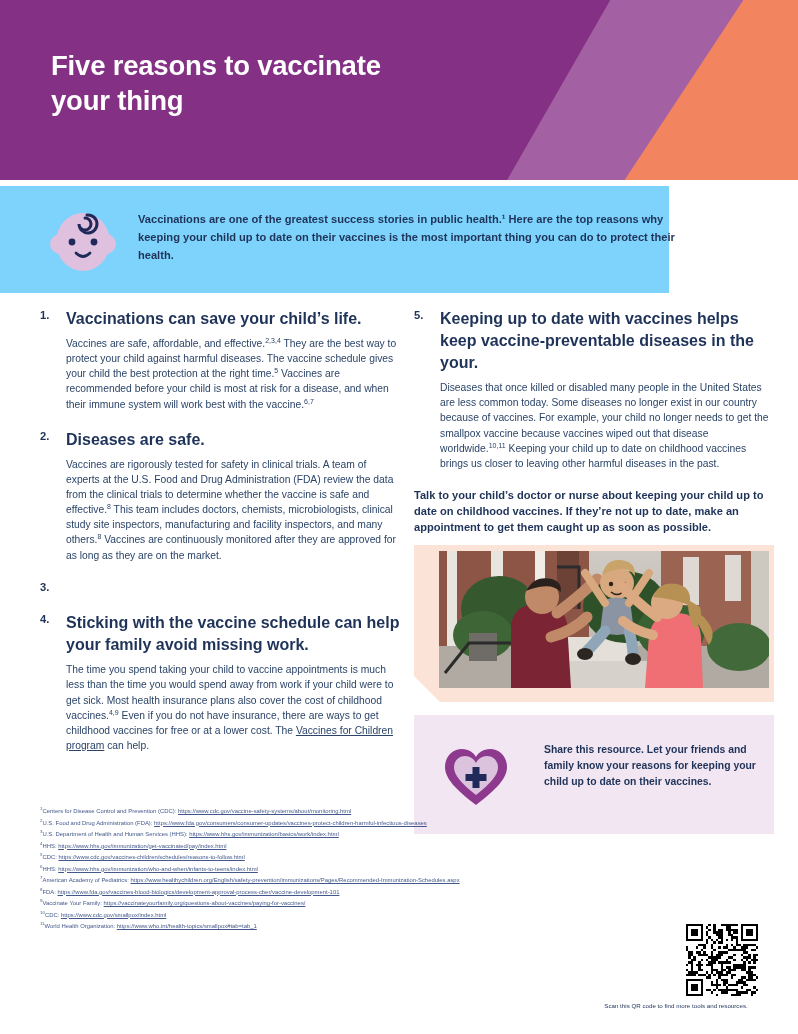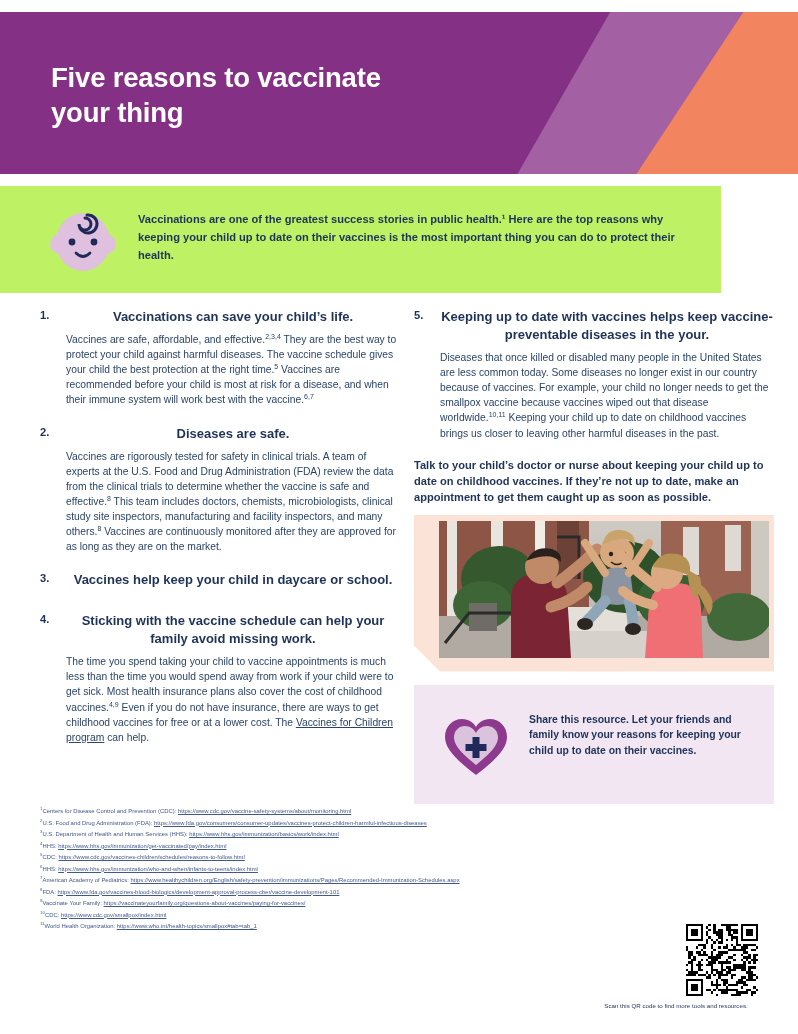--- a/index.html
+++ b/index.html
@@ -6,64 +6,64 @@
   html, body {
     width: 798px; height: 1034px;
     background: #ffffff;
     font-family: "Liberation Sans", sans-serif;
     overflow: hidden;
   }
   .page { position: relative; width: 798px; height: 1034px; background: #ffffff; }
 
   
   .header {
-    position: absolute; left: 0; top: 12px; width: 798px; height: 162px;
+    position: absolute; left: 0; top: 0; width: 798px; height: 180px;
     background: #843185; overflow: hidden;
   }
   .band-mid {
     position: absolute; top: -10px; left: 0; width: 798px; height: 206px;
     background: #a361a4;
     clip-path: polygon(616px 0, 798px 0, 680px 206px, 498px 206px);
   }
   .band-orange {
     position: absolute; top: -10px; left: 0; width: 798px; height: 206px;
     background: #f2845f;
     clip-path: polygon(750px 0, 798px 0, 798px 206px, 614px 206px);
   }
   .header-title {
     position: absolute; left: 51px; top: 48px; width: 470px;
     color: #ffffff; font-size: 27.5px; font-weight: bold;
     line-height: 1.28; letter-spacing: -0.2px;
   }
 
   
   .intro-band {
-    position: absolute; left: 0; top: 186px; width: 721px; height: 107px;
-    background: #bef264;
+    position: absolute; left: 0; top: 186px; width: 669px; height: 107px;
+    background: #7dd3fc;
   }
   .baby-icon { position: absolute; left: 47px; top: 22px; width: 72px; height: 66px; }
   .intro-text {
     position: absolute; left: 138px; top: 25px; width: 540px;
     color: #1f3359; font-size: 11.1px; font-weight: bold; line-height: 1.62;
   }
 
   
   .col-left  { position: absolute; left: 40px;  top: 308px; width: 360px; }
   .col-right { position: absolute; left: 414px; top: 308px; width: 360px; }
 
   .reason { display: flex; margin-bottom: 17px; }
   .reason-num {
     width: 26px; flex: 0 0 26px;
     color: #1f3359; font-size: 11.2px; font-weight: bold; line-height: 1.38;
     padding-top: 0px;
   }
   .reason-body { flex: 1 1 auto; }
   .reason-head {
-    color: #1f3359; font-size: 13px; font-weight: bold;
-    line-height: 1.38; margin-bottom: 6px; text-align: center;
+    color: #1f3359; font-size: 16px; font-weight: bold;
+    line-height: 1.38; margin-bottom: 6px;
   }
   .reason-text {
     color: #2b4468; font-size: 10.3px; line-height: 1.47;
   }
   sup { font-size: 7px; vertical-align: super; line-height: 0; }
   .inline-link { text-decoration: underline; color: #2b4468; }
 
   .cta {
     color: #1f3359; font-size: 11.1px; font-weight: bold;
     line-height: 1.44; margin-bottom: 9px;
@@ -82,21 +82,21 @@
   }
   .photo svg { display: block; }
 
   
   .share-box {
     margin-top: 13px; width: 360px; height: 119px;
     background: #f2e6f2; position: relative;
   }
   .heart-icon { position: absolute; left: 29px; top: 32px; width: 66px; height: 60px; }
   .share-text {
-    position: absolute; left: 115px; top: 27px; width: 230px;
+    position: absolute; left: 130px; top: 27px; width: 230px;
     color: #1f3359; font-size: 10.4px; font-weight: bold; line-height: 1.52;
   }
 
   
   .footnotes {
     position: absolute; left: 40px; top: 806px; width: 650px;
     color: #43588a; font-size: 5.9px; line-height: 1.95;
   }
   .footnote { white-space: nowrap; }
   .footnote sup { font-size: 4.4px; }
@@ -159,21 +159,20 @@
       <div class="reason-num">2.</div>
       <div class="reason-body">
         <div class="reason-head">Diseases are safe.</div>
         <div class="reason-text"><span>Vaccines are rigorously tested for safety in clinical trials. A team of experts at the U.S. Food and Drug Administration (FDA) review the data from the clinical trials to determine whether the vaccine is safe and effective.</span><sup>8</sup><span> This team includes doctors, chemists, microbiologists, clinical study site inspectors, manufacturing and facility inspectors, and many others.</span><sup>8</sup><span> Vaccines are continuously monitored after they are approved for as long as they are on the market.</span></div>
       </div>
     </div>
 
     <div class="reason">
       <div class="reason-num">3.</div>
       <div class="reason-body">
-        <div class="reason-head">Vaccines help keep your child in daycare or school.</div>
       </div>
     </div>
 
     <div class="reason">
       <div class="reason-num">4.</div>
       <div class="reason-body">
         <div class="reason-head">Sticking with the vaccine schedule can help your family avoid missing work.</div>
         <div class="reason-text"><span>The time you spend taking your child to vaccine appointments is much less than the time you would spend away from work if your child were to get sick. Most health insurance plans also cover the cost of childhood vaccines.</span><sup>4,9</sup><span> Even if you do not have insurance, there are ways to get childhood vaccines for free or at a lower cost. The </span><a class="inline-link" href="#">Vaccines for Children program</a><span> can help.</span></div>
       </div>
     </div>

